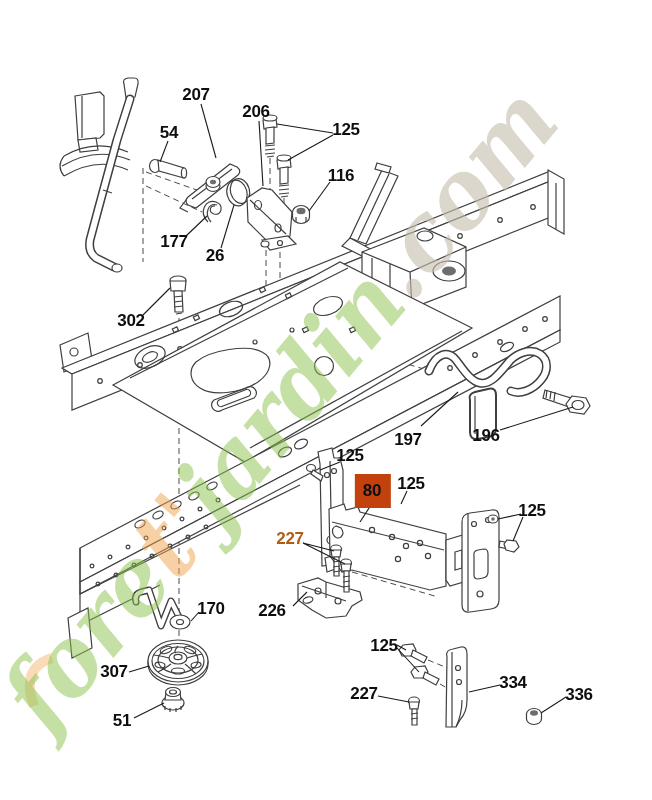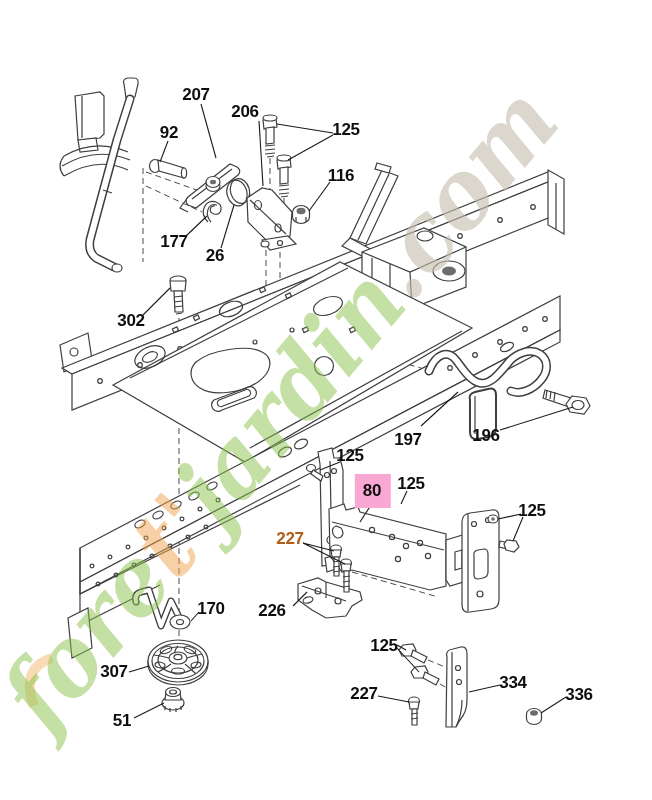--- a/index.html
+++ b/index.html
@@ -374,31 +374,31 @@
 
   <g>
     <path d="M34,706 Q20,668 52,658" stroke="#f0a44c" stroke-width="10" fill="none" opacity="0.4"></path>
     <text class="wm" transform="translate(48,736) rotate(-50)" font-size="96" textLength="800" lengthAdjust="spacingAndGlyphs">
       <tspan fill-opacity="0.5" fill="#8cc24a">fore</tspan><tspan fill-opacity="0.5" fill="#f0a44c">t'</tspan><tspan fill-opacity="0.5" fill="#8cc24a">jardin</tspan><tspan fill-opacity="0.62" fill="#c6bfae">.com</tspan>
     </text>
   </g>
 </svg>
 
 <div class="plabel" style="left:196px;top:95px">207</div>
-<div class="plabel" style="left:245px;top:112px">206</div>
-<div class="plabel" style="left:169px;top:133px">92</div>
+<div class="plabel" style="left:256px;top:112px">206</div>
+<div class="plabel" style="left:169px;top:133px">54</div>
 <div class="plabel" style="left:346px;top:130px">125</div>
 <div class="plabel" style="left:341px;top:176px">116</div>
 <div class="plabel" style="left:174px;top:242px">177</div>
 <div class="plabel" style="left:215px;top:256px">26</div>
 <div class="plabel" style="left:131px;top:321px">302</div>
 <div class="plabel" style="left:408px;top:440px">197</div>
 <div class="plabel" style="left:486px;top:436px">196</div>
 <div class="plabel" style="left:350px;top:456px">125</div>
-<div class="plabel hl" style="left: 373px; top: 491px; background: #f9a8d4; padding-left: 8px;">80</div>
+<div class="plabel hl" style="left: 373px; top: 491px; background: #c2410c; padding-left: 8px;">80</div>
 <div class="plabel" style="left:411px;top:484px">125</div>
 <div class="plabel" style="left:532px;top:511px">125</div>
 <div class="plabel" style="left: 290px; top: 539px; color: rgb(176, 92, 20);">227</div>
 <div class="plabel" style="left:272px;top:611px">226</div>
 <div class="plabel" style="left:211px;top:609px">170</div>
 <div class="plabel" style="left:114px;top:672px">307</div>
 <div class="plabel" style="left:122px;top:721px">51</div>
 <div class="plabel" style="left:384px;top:646px">125</div>
 <div class="plabel" style="left:513px;top:683px">334</div>
 <div class="plabel" style="left:364px;top:694px">227</div>

